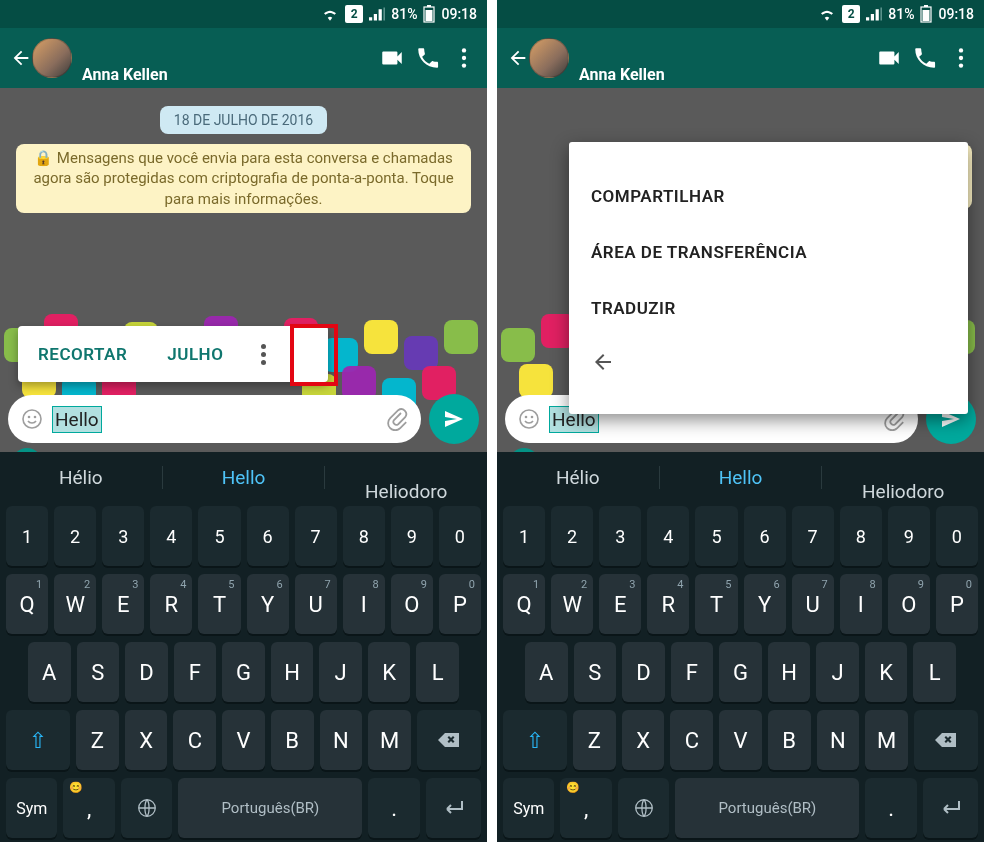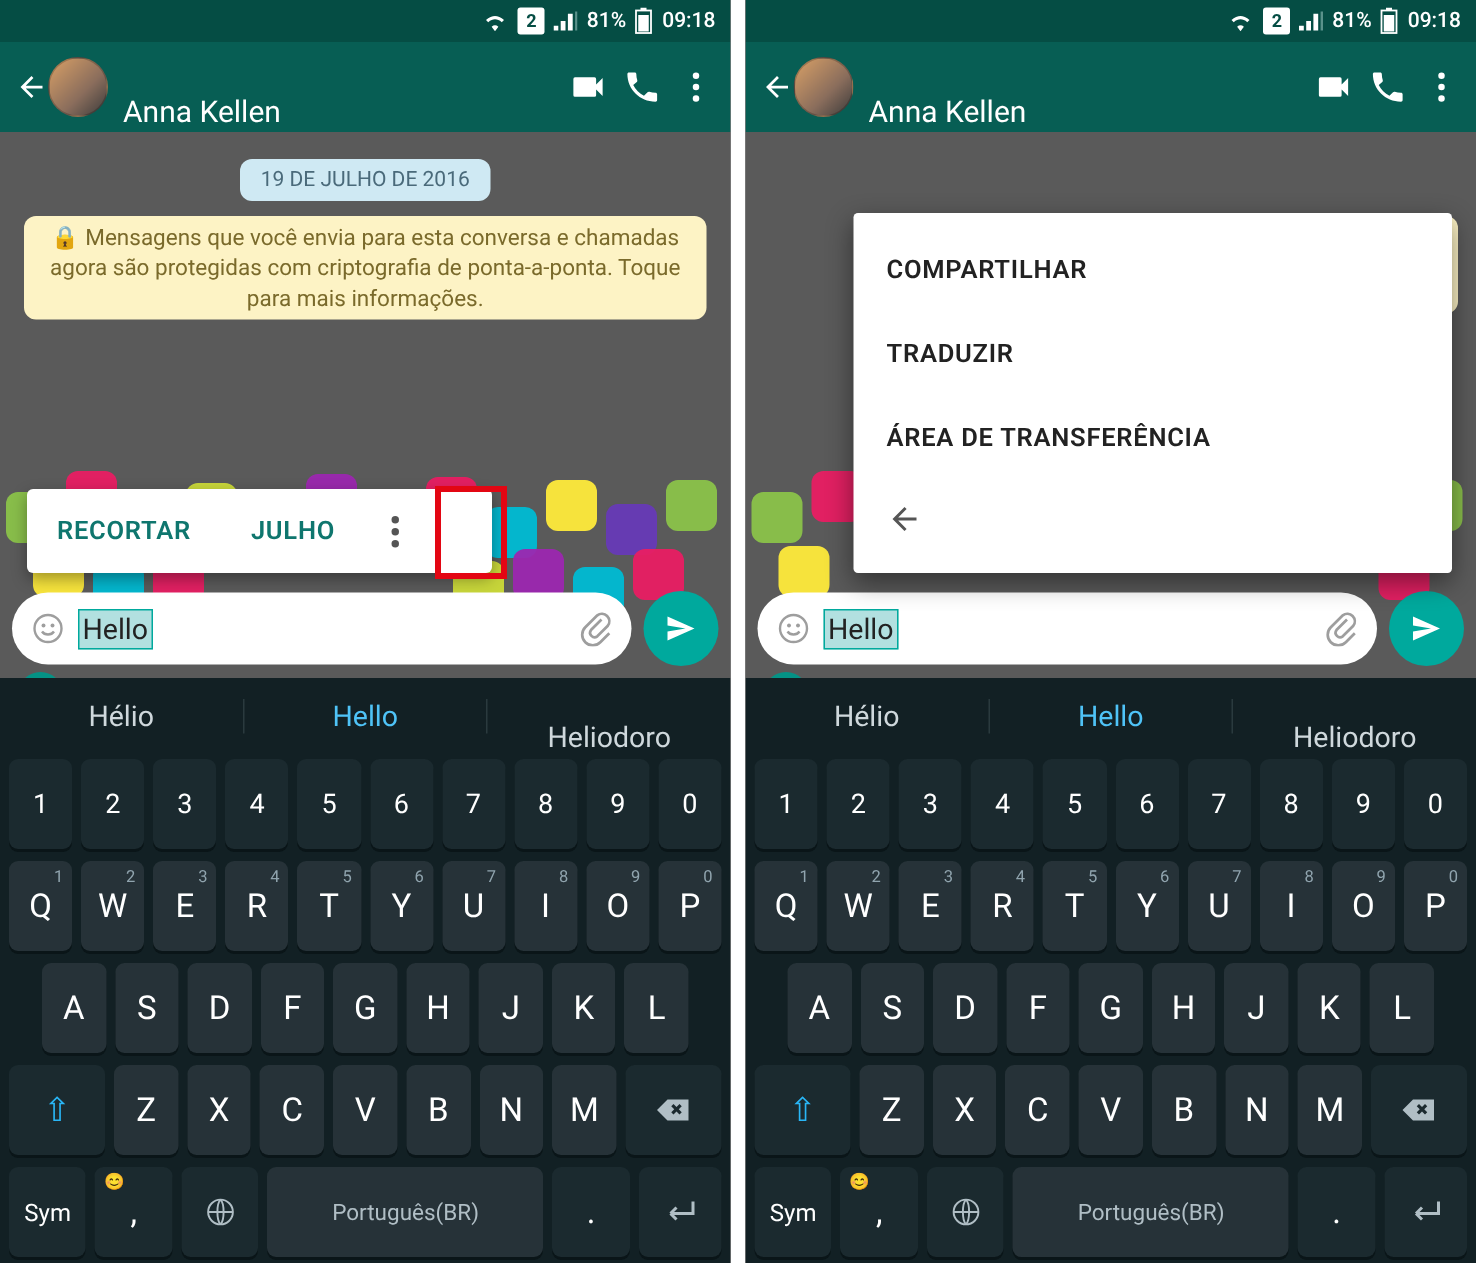--- a/index.html
+++ b/index.html
@@ -4,58 +4,58 @@
 <style>
   * { box-sizing: border-box; margin: 0; padding: 0; }
   body { background: #fff; font-family: -apple-system, Roboto, Arial, sans-serif; display:flex; gap:10px; padding:0; }
   .phone { width: 487px; height: 842px; background:#000; position:relative; overflow:hidden; display:flex; flex-direction:column; }
   .statusbar { height:28px; background:#054d44; color:#fff; display:flex; justify-content:flex-end; align-items:center; gap:6px; padding:0 10px; font-size:14px; font-weight:500;}
   .statusbar .sb-group{display:flex;align-items:center;gap:6px;}
   .sim-badge{background:#fff;color:#054d44;width:18px;height:18px;display:flex;align-items:center;justify-content:center;font-size:12px;font-weight:700;border-radius:2px;}
   .appbar { height:60px; background:#075e54; color:#fff; display:flex; align-items:center; padding:0 10px; gap:10px;}
   .back-ic{display:flex;align-items:center;gap:-4px;}
   .avatar{width:40px;height:40px;border-radius:50%;background:linear-gradient(135deg,#d9a066,#8a6d5c 60%,#3b3b3b);border:1px solid rgba(0,0,0,.2);}
-  .contact-name{font-size:20px;font-weight:400;flex:1;margin-top:32px;}
+  .contact-name{font-size:16px;font-weight:700;flex:1;margin-top:32px;}
   .appbar .ic{width:26px;height:26px;}
   .chat-area{flex:1;background:#5a5a5a;position:relative;overflow:hidden;}
   .mosaic{position:absolute;inset:0;}
   .mosaic .sq{position:absolute;width:34px;height:34px;border-radius:8px;opacity:.95;}
   .date-chip{margin:18px auto 10px;background:#cfe9f3;color:#4a6a7a;font-size:14px;padding:6px 14px;border-radius:8px;width:max-content;position:relative;z-index:2;}
   .enc-chip{margin:0 16px;background:#fdf3c5;color:#7a6a2b;font-size:15px;line-height:1.35;padding:4px 14px;border-radius:8px;text-align:center;position:relative;z-index:2;}
   .enc-chip .lock{color:#9a8a3b;margin-right:4px;}
   .textselect-popup{position:absolute;left:18px;bottom:70px;background:#fff;border-radius:4px;box-shadow:0 4px 10px rgba(0,0,0,.35);display:flex;align-items:center;height:56px;z-index:5;}
   .textselect-popup .opt{padding:0 20px;font-size:17px;font-weight:600;color:#0f766e;letter-spacing:.5px;}
   .textselect-popup .more{width:40px;display:flex;flex-direction:column;align-items:center;justify-content:center;gap:3px;}
   .textselect-popup .dot{width:5px;height:5px;border-radius:50%;background:#555;}
   .red-box{position:absolute;border:4px solid #e30613;z-index:6;}
   .inputbar{position:absolute;left:8px;right:8px;bottom:8px;height:50px;display:flex;align-items:center;gap:8px;z-index:3;}
   .txtfield{flex:1;background:#fff;border-radius:25px;height:48px;display:flex;align-items:center;padding:0 12px;gap:8px;}
   .selhl{background:#b2e0e0;border:1px solid #00a99d;padding:1px 2px;}
   .txt-input{flex:1;font-size:19px;color:#222;}
   .sendbtn{width:50px;height:50px;border-radius:50%;background:#00a99d;display:flex;align-items:center;justify-content:center;}
-  .suggestbar{height:50px;background:#122024;display:flex;align-items:center;justify-content:flex-end;color:#cfd8dc;font-size:19px;}
+  .suggestbar{height:50px;background:#122024;display:flex;align-items:center;justify-content:flex-start;color:#cfd8dc;font-size:19px;}
   .suggestbar .sug{flex:1;text-align:center;border-right:1px solid #2a3a3e;padding:0 4px;}
   .suggestbar .sug:last-child{border-right:none;margin-top:28px;}
   .suggestbar .sel{color:#4fc3f7;}
   .keyboard{background:#122024;color:#fff;user-select:none;}
   .krow{display:flex;justify-content:center;gap:6px;padding:4px 6px;}
   .key{background:#263238;border-radius:6px;height:60px;flex:1;display:flex;flex-direction:column;align-items:center;justify-content:center;position:relative;box-shadow:0 2px 0 #0a1518;}
   .key .sup{font-size:11px;color:#90a4ae;position:absolute;top:4px;right:6px;}
   .key .main{font-size:22px;}
   .krow.nums .key{background:#1b2a2f;}
   .krow.nums .key .main{font-size:18px;}
   .krow.indent{padding-left:28px;padding-right:28px;}
   .key.fn{background:#1b2a2f;flex:1.4;}
   .key.shift{flex:1.5;}
   .key.space{flex:5;font-size:15px;color:#b0bec5;}
   .key.del{flex:1.5;}
   .key.enter{flex:1.5;}
   .arrow-up{color:#29b6f6;}
   
-  .ext-menu{position:absolute;top:54px;left:72px;right:16px;background:#fff;border-radius:3px;box-shadow:0 6px 18px rgba(0,0,0,.45);padding:10px 0;z-index:7;display:flex;flex-direction:column;}
+  .ext-menu{position:absolute;top:54px;left:72px;right:16px;background:#fff;border-radius:3px;box-shadow:0 6px 18px rgba(0,0,0,.45);padding:26px 0;z-index:7;display:flex;flex-direction:column;}
   .ext-menu .mitem{padding:18px 22px;font-size:17px;font-weight:600;color:#222;letter-spacing:.5px;}
   .ext-menu .mback{padding:14px 22px;}
   svg{display:block;}
 </style>
 </head>
 <body>
 
 <div class="phone">
   <div class="statusbar">
     <div class="sb-group">
@@ -116,21 +116,21 @@
       <div class="sq" style="left:62px;top:288px;background:#00bcd4;"></div>
       <div class="sq" style="left:102px;top:280px;background:#e91e63;"></div>
       <div class="sq" style="left:302px;top:286px;background:#cddc39;"></div>
       <div class="sq" style="left:342px;top:278px;background:#9c27b0;"></div>
       <div class="sq" style="left:382px;top:290px;background:#00bcd4;"></div>
       <div class="sq" style="left:422px;top:278px;background:#e91e63;"></div>
       <div class="sq" style="left:12px;top:360px;background:#009688;border-radius:50%;width:30px;height:30px;"></div>
 
     </div>
 
-    <div class="date-chip">19 DE JULHO DE 2016</div>
+    <div class="date-chip">18 DE JULHO DE 2016</div>
     <div class="enc-chip">
       <span class="lock">🔒</span><span>Mensagens que você envia para esta conversa e chamadas agora são protegidas com criptografia de ponta-a-ponta. Toque para mais informações.</span>
     </div>
 
     <div class="textselect-popup" style="width:310px;">
       <div class="opt">RECORTAR</div>
       <div class="opt">JULHO</div>
       <div class="more">
         <div class="dot"></div>
           <div class="dot"></div>
@@ -383,22 +383,22 @@
       <div class="sq" style="left:12px;top:360px;background:#009688;border-radius:50%;width:30px;height:30px;"></div>
     </div>
 
     <div class="date-chip" style="visibility:hidden;">18 DE JULHO DE 2016</div>
     <div class="enc-chip" style="margin-left:350px;margin-right:12px;font-size:14px;">
       <span>a conversa e riptografia de ormações.</span>
     </div>
 
     <div class="ext-menu">
       <div class="mitem">COMPARTILHAR</div>
+      <div class="mitem">ÁREA DE TRANSFERÊNCIA</div>
       <div class="mitem">TRADUZIR</div>
-      <div class="mitem">ÁREA DE TRANSFERÊNCIA</div>
       <div class="mback">
         <svg width="24" height="24" viewBox="0 0 24 24">
             <path fill="#555" d="M20 11H7.8l5.6-5.6L12 4l-8 8 8 8 1.4-1.4L7.8 13H20z"></path>
           </svg>
       </div>
     </div>
     <div class="red-box" style="left:84px;top:182px;width:140px;height:46px;"></div>
 
     <div class="inputbar">
       <div class="txtfield">

